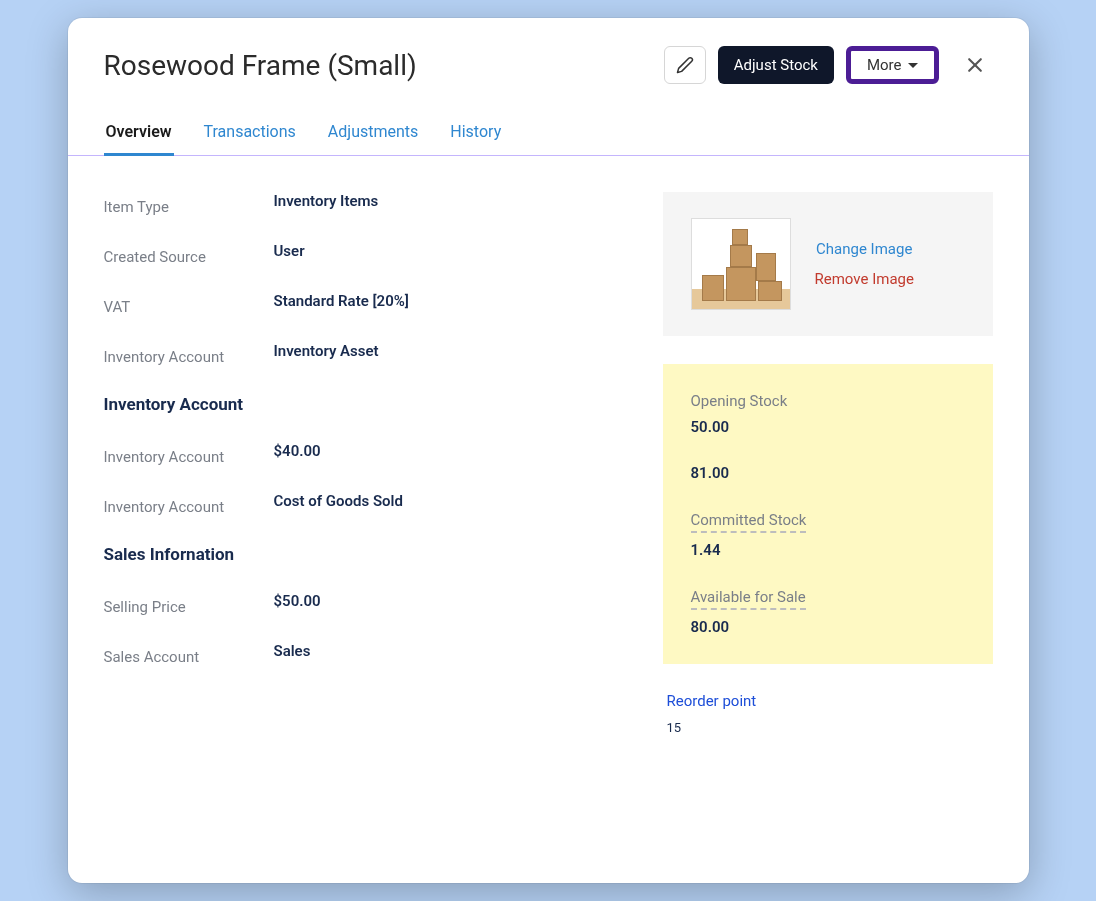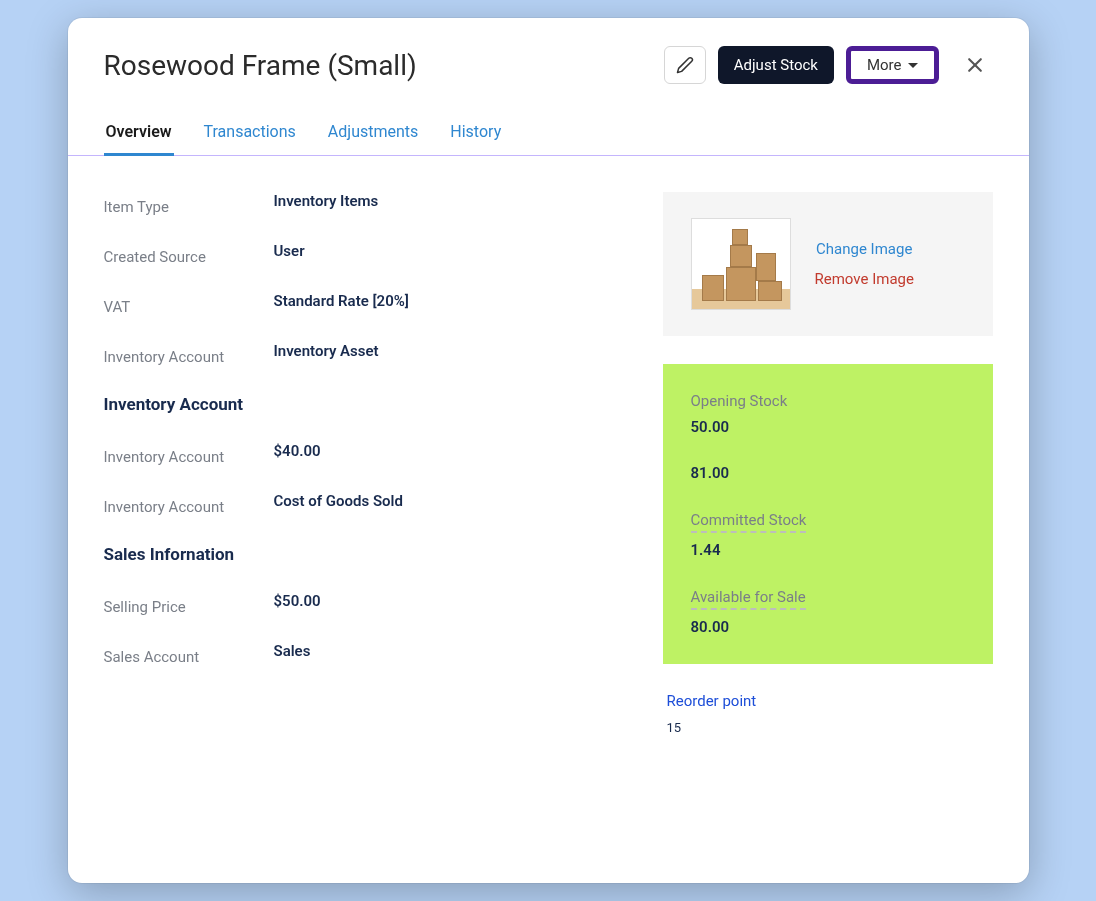--- a/index.html
+++ b/index.html
@@ -147,21 +147,21 @@
 .image-links {
   display: flex;
   flex-direction: column;
   gap: 12px;
   font-size: 15px;
   text-align: center;
 }
 .link-blue { color: #2f87d0; cursor: pointer; }
 .link-red { color: #c23b2e; cursor: pointer; }
 .stock-panel {
-  background: #bef264;
+  background: #fef9c3;
   padding: 28px;
 }
 .stock-row {
   margin-bottom: 28px;
 }
 .stock-row:last-child { margin-bottom: 0; }
 .stock-label {
   color: #7a7f88;
   font-size: 15px;
   margin-bottom: 8px;

